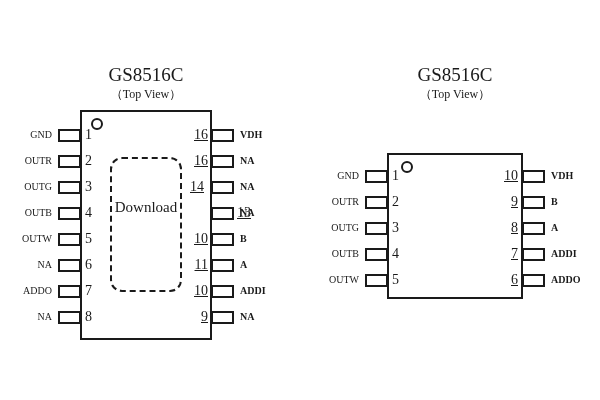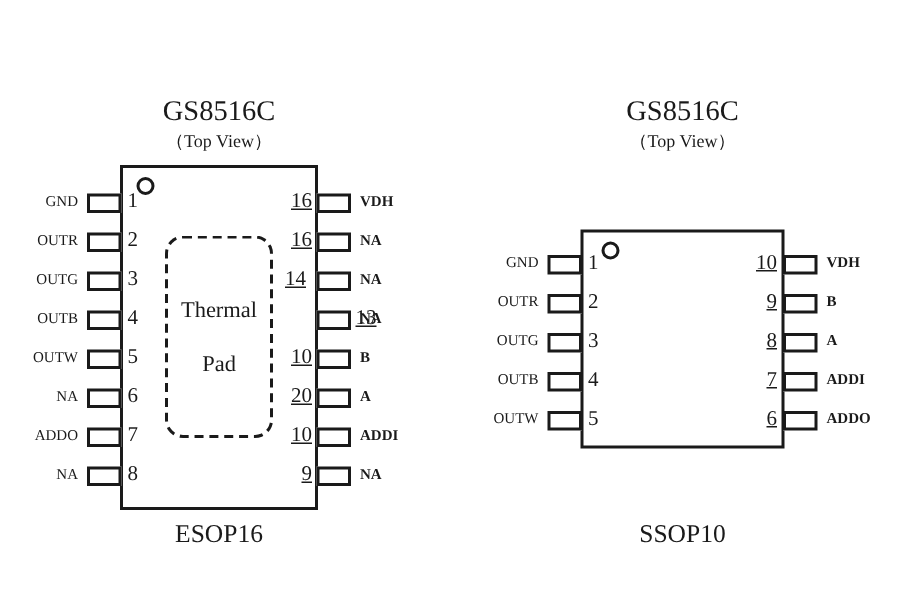--- a/index.html
+++ b/index.html
@@ -42,23 +42,21 @@
 </head>
 <body>
 
 <div class="page">
 
   <div class="chip-name c0-name">GS8516C</div>
   <div class="chip-view c0-view">（Top View）</div>
   <div class="body c0-body"></div>
   <div class="circle c0-circle"></div>
   <div class="thermal"></div>
-  <div class="tpad-text c0-t1">Thermal</div>
-  <div class="tpad-text c0-t2">Pad</div>
-  <div class="pkg c0-pkg">ESOP16</div>
+  <div class="tpad-text c0-t1">Download</div>
   <div id="pins-0">
       <span class="pin-label lft" style="position: absolute; left: 2px; top: 126px; width: 50px;">GND</span>
       <div class="pin-pad" style="left: 58px; top: 129px;"></div>
       <span class="pin-num lft" style="left: 85px; top: 127px;">1</span>
       <span class="pin-label lft" style="position: absolute; left: 2px; top: 152px; width: 50px;">OUTR</span>
       <div class="pin-pad" style="left: 58px; top: 155px;"></div>
       <span class="pin-num lft" style="left: 85px; top: 153px;">2</span>
       <span class="pin-label lft" style="position: absolute; left: 2px; top: 178px; width: 50px;">OUTG</span>
       <div class="pin-pad" style="left: 58px; top: 181px;"></div>
       <span class="pin-num lft" style="left: 85px; top: 179px;">3</span>
@@ -85,36 +83,35 @@
       <span class="pin-label rgt" style="position: absolute; left: 240px; top: 152px; width: 60px;">NA</span>
       <span class="pin-num rgt" style="left: 186px; top: 179px; text-align: center;">14</span>
       <div class="pin-pad" style="left: 211px; top: 181px;"></div>
       <span class="pin-label rgt" style="position: absolute; left: 240px; top: 178px; width: 60px;">NA</span>
       <span class="pin-num rgt" style="left: 186px; top: 205px; margin-left: 43px;">13</span>
       <div class="pin-pad" style="left: 211px; top: 207px;"></div>
       <span class="pin-label rgt" style="position: absolute; left: 240px; top: 204px; width: 60px;">NA</span>
       <span class="pin-num rgt" style="left: 186px; top: 231px;">10</span>
       <div class="pin-pad" style="left: 211px; top: 233px;"></div>
       <span class="pin-label rgt" style="position: absolute; left: 240px; top: 230px; width: 60px;">B</span>
-      <span class="pin-num rgt" style="left: 186px; top: 257px;">20</span>
+      <span class="pin-num rgt" style="left: 186px; top: 257px;">11</span>
       <div class="pin-pad" style="left: 211px; top: 259px;"></div>
       <span class="pin-label rgt" style="position: absolute; left: 240px; top: 256px; width: 60px;">A</span>
       <span class="pin-num rgt" style="left: 186px; top: 283px;">10</span>
       <div class="pin-pad" style="left: 211px; top: 285px;"></div>
       <span class="pin-label rgt" style="position: absolute; left: 240px; top: 282px; width: 60px;">ADDI</span>
       <span class="pin-num rgt" style="left: 186px; top: 309px;">9</span>
       <div class="pin-pad" style="left: 211px; top: 311px;"></div>
       <span class="pin-label rgt" style="position: absolute; left: 240px; top: 308px; width: 60px;">NA</span>
     </div>
 
   <div class="chip-name c1-name">GS8516C</div>
   <div class="chip-view c1-view">（Top View）</div>
   <div class="body c1-body"></div>
   <div class="circle c1-circle"></div>
-  <div class="pkg c1-pkg">SSOP10</div>
   <div id="pins-1">
       <span class="pin-label lft" style="position: absolute; left: 309px; top: 167px; width: 50px;">GND</span>
       <div class="pin-pad" style="left: 365px; top: 170px;"></div>
       <span class="pin-num lft" style="left: 392px; top: 168px;">1</span>
       <span class="pin-label lft" style="position: absolute; left: 309px; top: 193px; width: 50px;">OUTR</span>
       <div class="pin-pad" style="left: 365px; top: 196px;"></div>
       <span class="pin-num lft" style="left: 392px; top: 194px;">2</span>
       <span class="pin-label lft" style="position: absolute; left: 309px; top: 219px; width: 50px;">OUTG</span>
       <div class="pin-pad" style="left: 365px; top: 222px;"></div>
       <span class="pin-num lft" style="left: 392px; top: 220px;">3</span>

